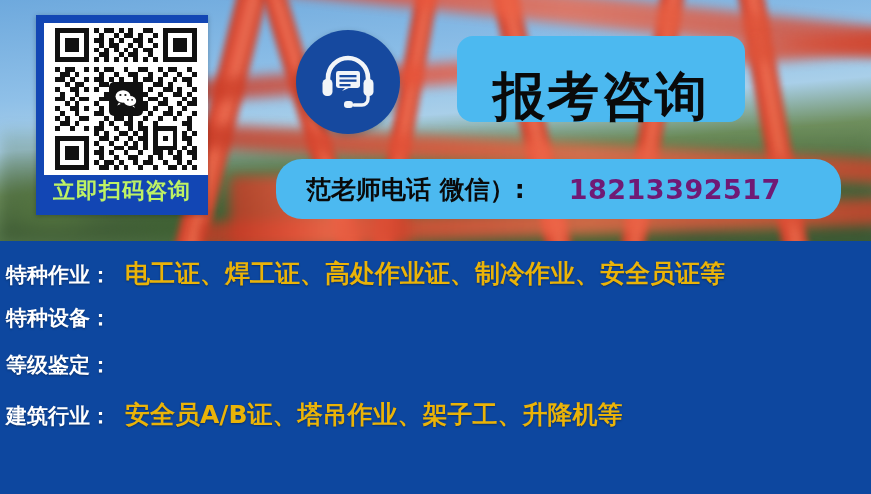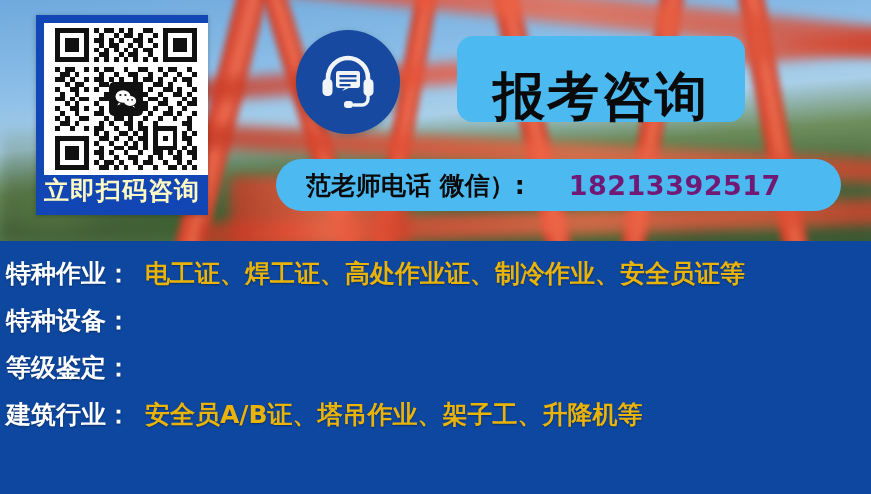--- a/index.html
+++ b/index.html
@@ -92,22 +92,22 @@
     justify-content: center;
   }
   .qr-logo svg { display:block; }
   .qr-caption {
     position: absolute;
     left: 0; bottom: 0;
     width: 100%;
     height: 40px;
     line-height: 40px;
     text-align: center;
-    color: #fef9c3;
-    font-size: 25px;
+    color: #bef264;
+    font-size: 22px;
     font-weight: bold;
     letter-spacing: 1px;
   }
 
   
   .headset {
     position: absolute;
     left: 296px; top: 30px;
     width: 104px; height: 104px;
     border-radius: 50%;
@@ -132,21 +132,21 @@
   .pill-title-text {
     color: #0a0a0a;
     font-size: 52px;
     font-weight: bold;
     letter-spacing: 2px;
     line-height: 1;
   }
   .pill-phone {
     position: absolute;
     left: 276px; top: 159px;
-    width: 565px; height: 52px;
+    width: 565px; height: 60px;
     background: #4cb9f0;
     border-radius: 26px;
     display: flex;
     align-items: center;
     box-sizing: border-box;
     padding-left: 30px;
   }
   .pill-phone-label {
     color: #0a0a0a;
     font-size: 25px;
@@ -173,21 +173,21 @@
     box-sizing: border-box;
   }
   .row {
     display: flex;
     align-items: baseline;
     height: 47px;
     white-space: nowrap;
   }
   .row-label {
     color: #ffffff;
-    font-size: 25px;
+    font-size: 21px;
     font-weight: bold;
     flex: 0 0 auto;
     text-shadow: 0 1px 2px rgba(0,0,0,.35);
   }
   .row-items {
     color: #eab308;
     font-size: 25px;
     font-weight: bold;
     margin-left: 14px;
     text-shadow: 0 1px 2px rgba(0,0,0,.35);

